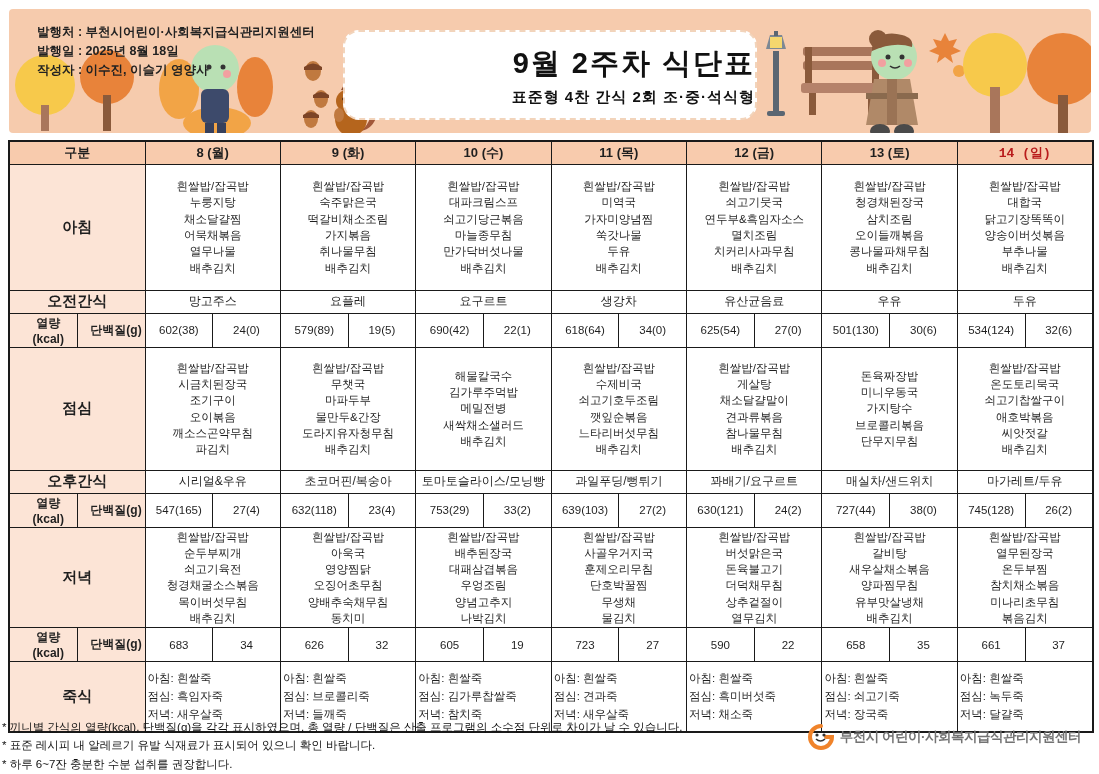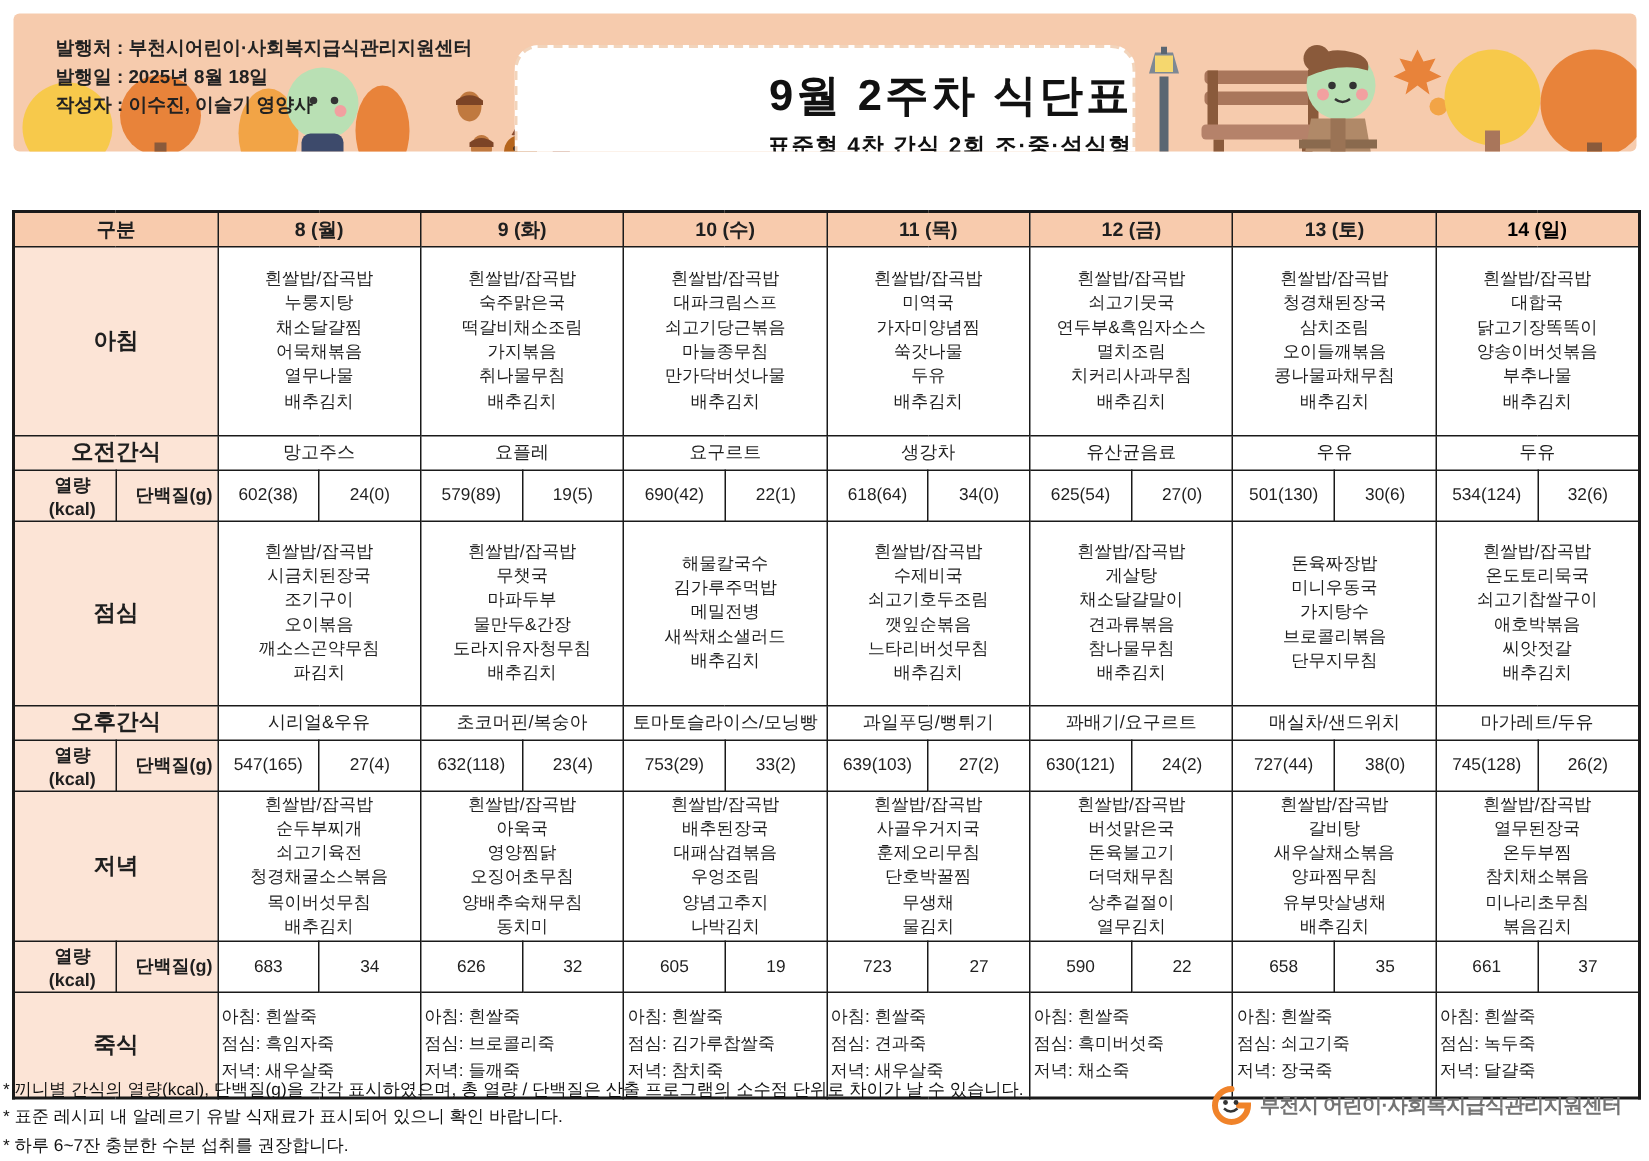--- a/index.html
+++ b/index.html
@@ -1,40 +1,40 @@
 <!DOCTYPE html>
 <html><head>
 <meta charset="utf-8">
 <style>
   * { margin:0; padding:0; box-sizing:border-box; }
   html,body { width:1099px; height:774px; background:#fff; overflow:hidden;
               font-family:"Liberation Sans","DejaVu Sans",sans-serif; color:#1f1f1f; }
 
   
-  .banner { position:absolute; left:9px; top:9px; width:1082px; height:92px;
+  .banner { position:absolute; left:9px; top:9px; width:1082px; height:124px;
             background:#F6CBAD; border-radius:4px; overflow:hidden; }
   .pub-info { position:absolute; left:28px; top:14px; z-index:5;
               font-size:12.5px; font-weight:bold; line-height:1.5; color:#222; }
   .title-box { position:absolute; left:50%; top:21px; transform:translateX(-50%);
                width:414px; height:90px; background:#fff; border-radius:16px;
                border:2px dashed #f2d4bb; z-index:4;
                display:flex; flex-direction:column; align-items:flex-end; justify-content:center; }
   .title-box .t1 { font-size:29px; font-weight:800; letter-spacing:2px; color:#111; }
   .title-box .t2 { font-size:15px; font-weight:bold; letter-spacing:1px; margin-top:4px; color:#111; }
   .decor { position:absolute; z-index:1; }
 
   
   table.menu { position:absolute; left:8px; top:140px; width:1084px;
                border-collapse:collapse; table-layout:fixed;
                font-size:11.5px; text-align:center; }
   table.menu th, table.menu td { border:1px solid #1a1a1a; vertical-align:middle; padding:1px 2px; }
   table.menu { border:2px solid #1a1a1a; }
   th.lbl { background:#FCE4D6; font-weight:bold; font-size:15px; }
   tr.r-head th { background:#F8CBAD; font-weight:bold; font-size:13px; height:23px; }
-  tr.r-head th.sunday { color:#000000; }
+  tr.r-head th.sunday { color:#b91c1c;font-family:Liberation Mono, monospace; }
   td.meal, td.porridge { white-space:pre-line; line-height:1.42; }
   tr.r-breakfast { height:126px; }
   tr.r-lunch { height:123px; }
   tr.r-dinner { height:97px; }
   tr.r-snack { height:23px;margin-left:36px; } tr.r-snack td { font-size:12px; }
   tr.r-kcal { height:22px; } tr.r-kcal th.lbl { font-size:12px;padding-left:12px; }
   tr.r-total { height:22px; } tr.r-total th.lbl { font-size:12.5px; }
   tr.r-porridge { height:70px; }
   td.porridge { text-align:left; padding-left:10px; line-height:1.55; }
 

